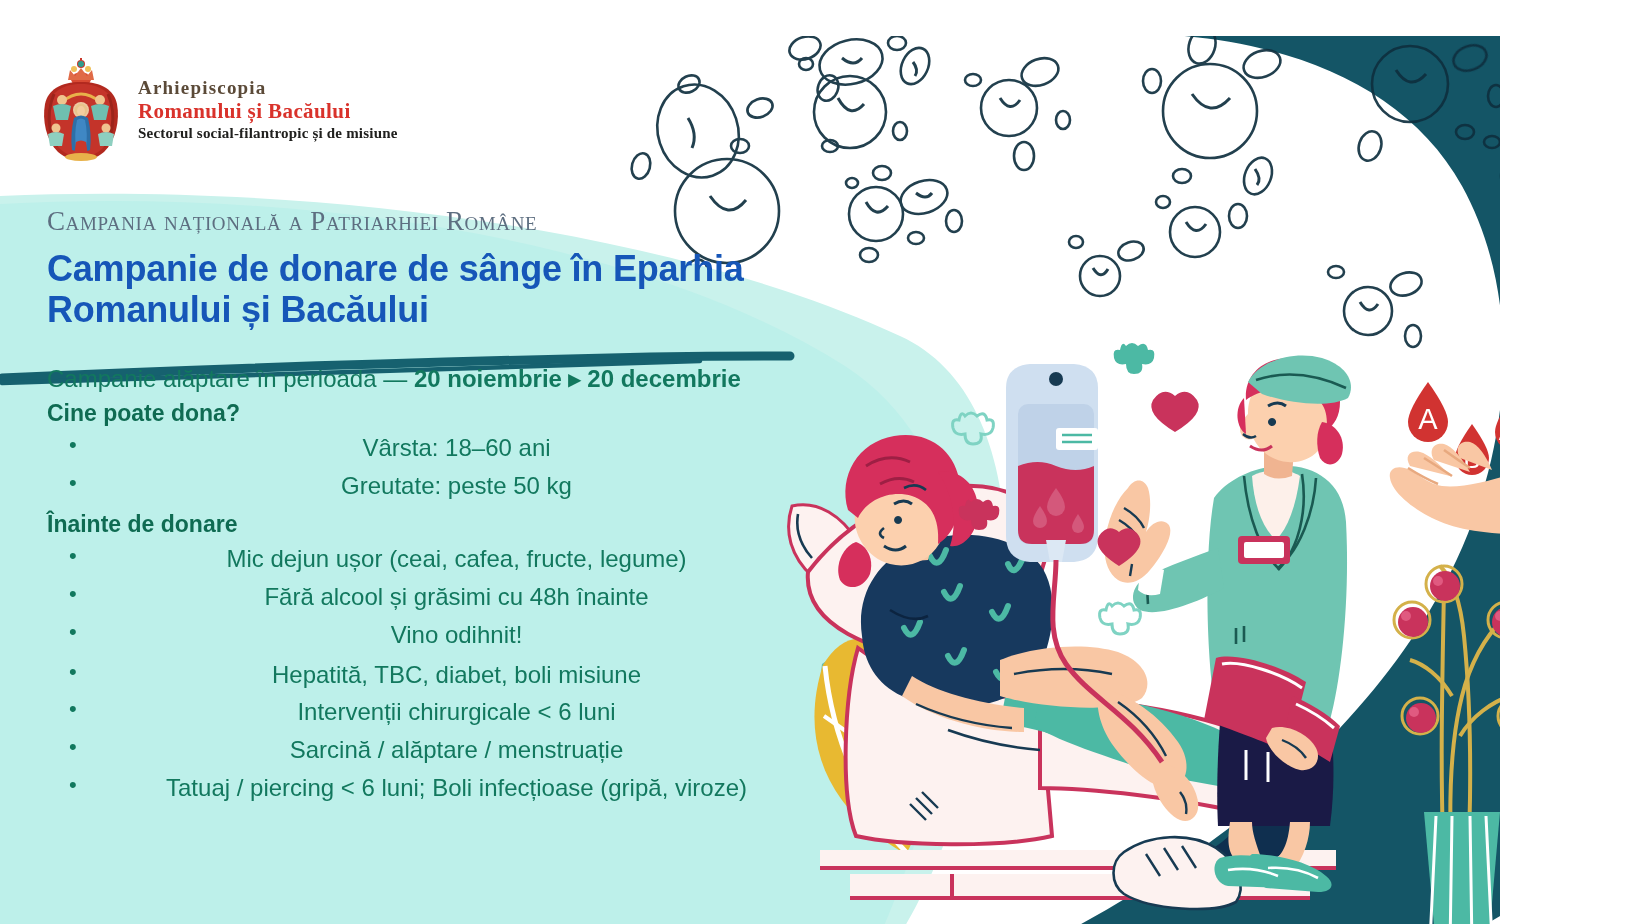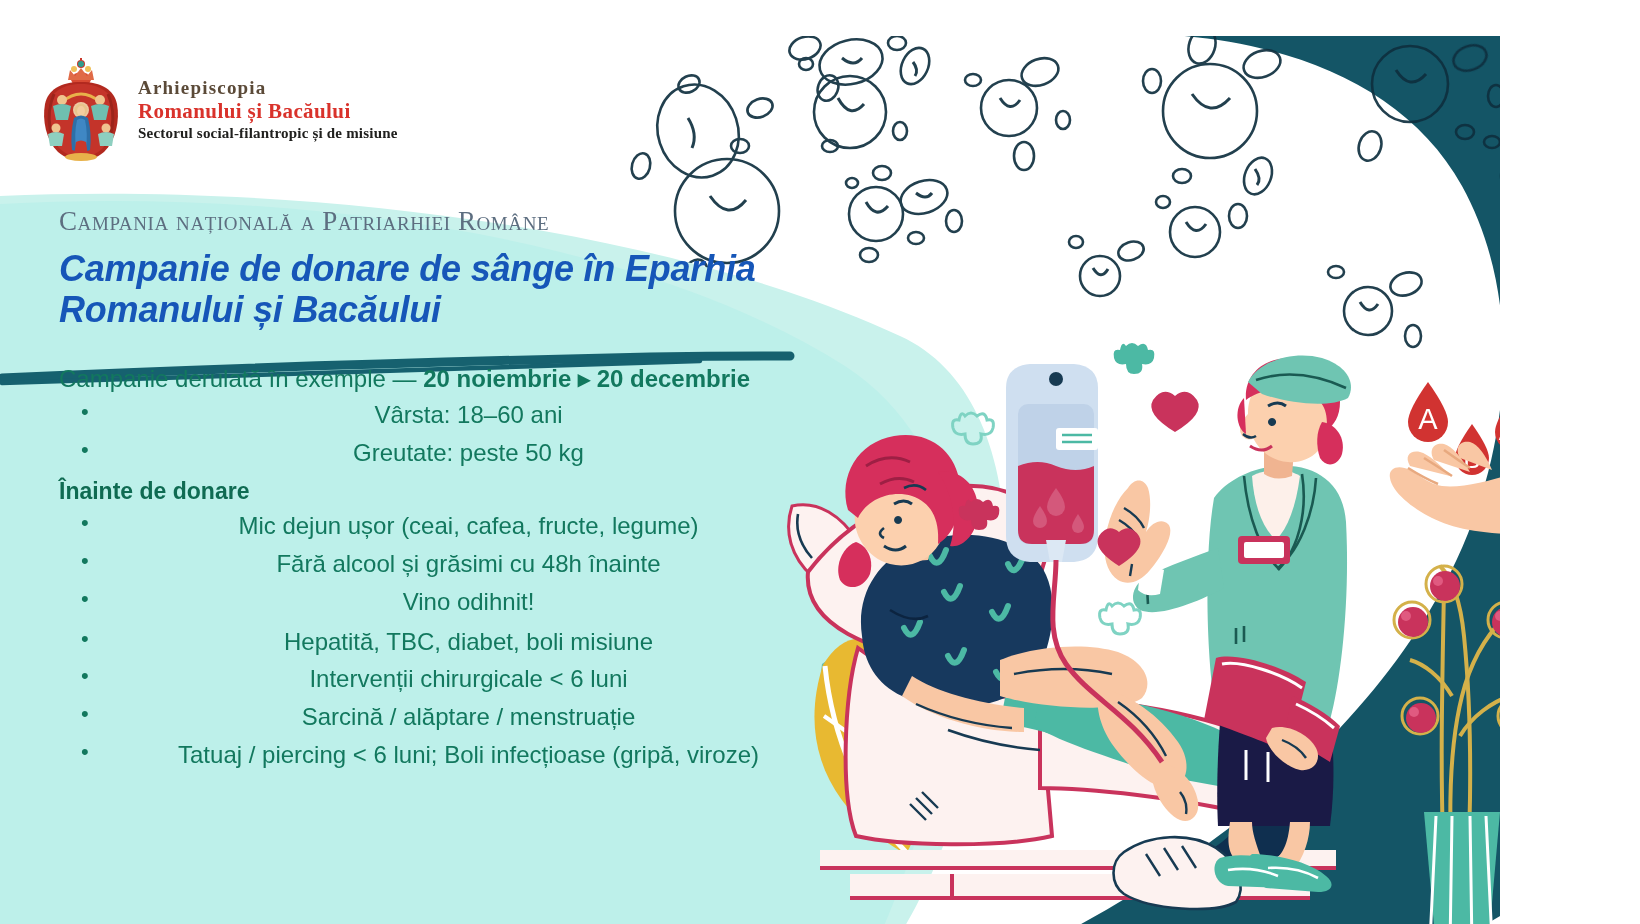--- a/index.html
+++ b/index.html
@@ -30,35 +30,35 @@
     font-size:21px; letter-spacing:0.4px; color:#d9322b; font-weight:700;
     margin-top:2px;
   }
   .logo-l3 {
     font-family:"Liberation Serif", serif;
     font-size:15px; letter-spacing:0.2px; color:#20201e; font-weight:700;
     margin-top:4px;
   }
 
   
-  .panel { position:absolute; left:12px; top:170px; width:820px; z-index:25; padding-left:47px; }
+  .panel { position:absolute; left:0; top:170px; width:820px; z-index:25; padding-left:47px; }
   .kicker {
     font-family:"Liberation Serif", serif;
     font-size:27px; color:#5d6e80; letter-spacing:0.6px;
     font-variant:small-caps; line-height:1.15;
   }
   .quote {
     font-family:"Liberation Serif", serif;
     font-size:29px; color:#2e3f63; letter-spacing:0.4px; font-weight:700;
     font-variant:small-caps; margin-top:4px; line-height:1.15;
   }
   .headline {
     font-family:"Liberation Sans", sans-serif;
     font-size:36px; font-weight:700; color:#1656b8;
-    line-height:1.15; margin-top:11px; letter-spacing:-0.2px;font-style:italic;
+    line-height:1.15; margin-top:11px; letter-spacing:-0.2px;
   }
 
   .period {
     font-family:"Liberation Sans", sans-serif;
     font-size:24px; color:#12785e; margin-top:8px; line-height:1.3;
   }
   .period b { font-weight:700; }
   .sec-head {
     font-family:"Liberation Sans", sans-serif;
     font-size:23px; font-weight:700; color:#0f6b52; margin-top:6px;
@@ -490,24 +490,25 @@
   </svg>
 
   <div class="panel">
     <div class="kicker">Campania națională a Patriarhiei Române</div>
     <div class="headline">
       <span>Campanie de donare de sânge în Eparhia</span><br>
       <span>Romanului și Bacăului</span>
     </div>
     <div style="height:24px"></div>
     <div class="period">
-      <span>Campanie derulată în exemple — </span><b>20 noiembrie ▸ 20 decembrie</b>
+      <span>Campanie alăptare în perioada — </span><b>20 noiembrie ▸ 20 decembrie</b>
     </div>
 
     <div>
+      <div class="sec-head">Cine poate dona?</div>
       <ul class="bl">
         <li>Vârsta: 18–60 ani</li>
         <li>Greutate: peste 50 kg</li>
       </ul>
     </div>
 
     <div>
       <div class="sec-head">Înainte de donare</div>
       <ul class="bl">
         <li>Mic dejun ușor (ceai, cafea, fructe, legume)</li>

